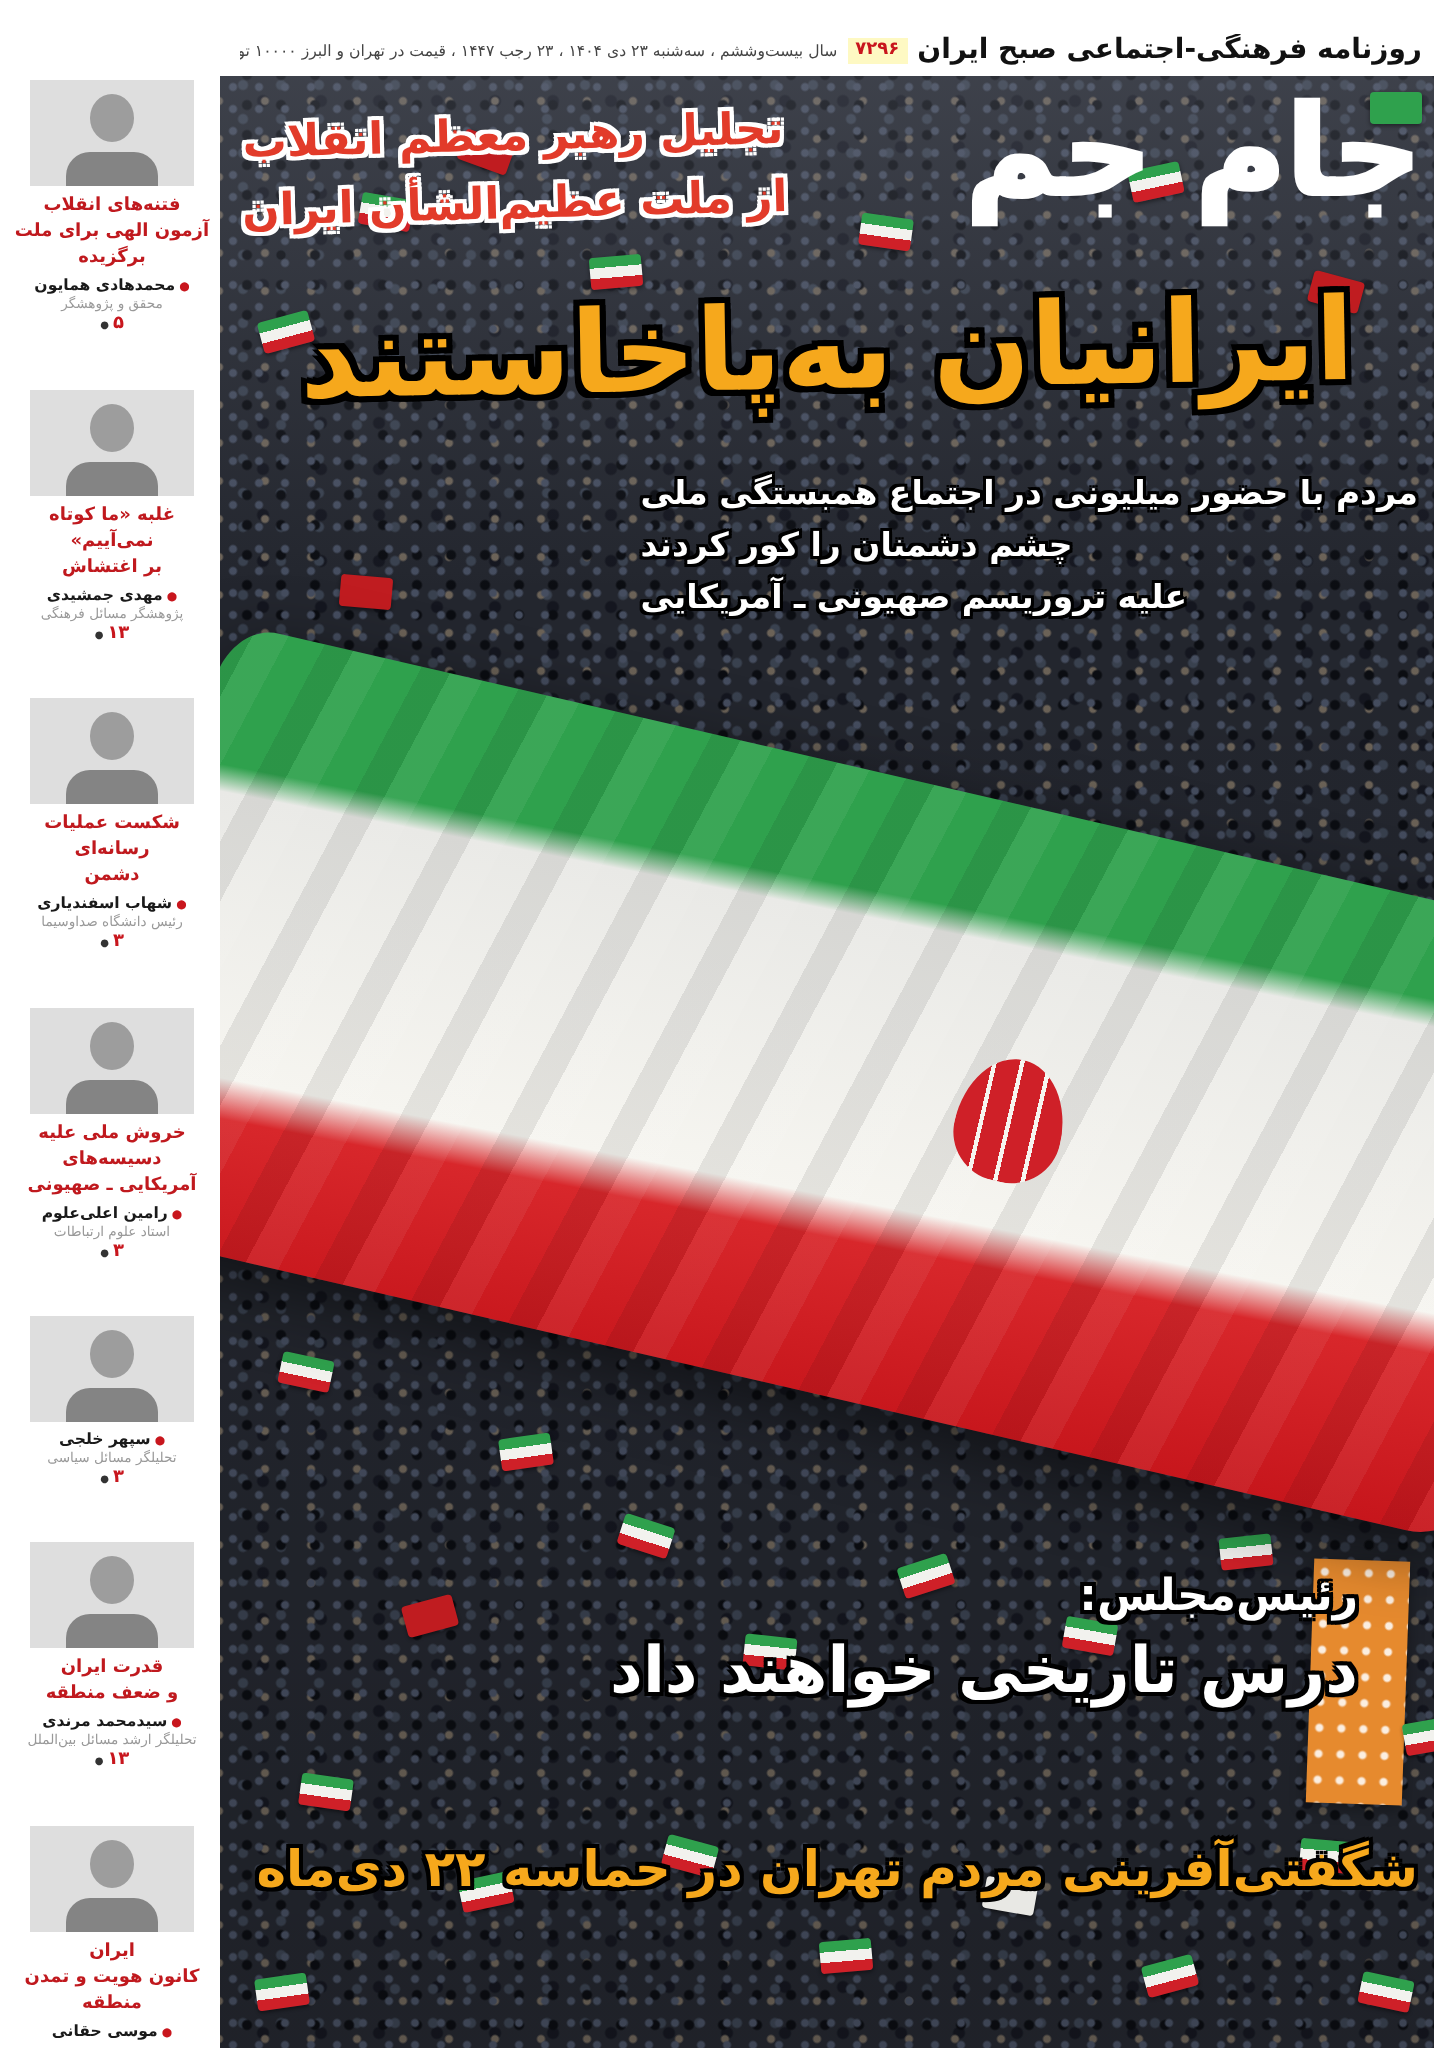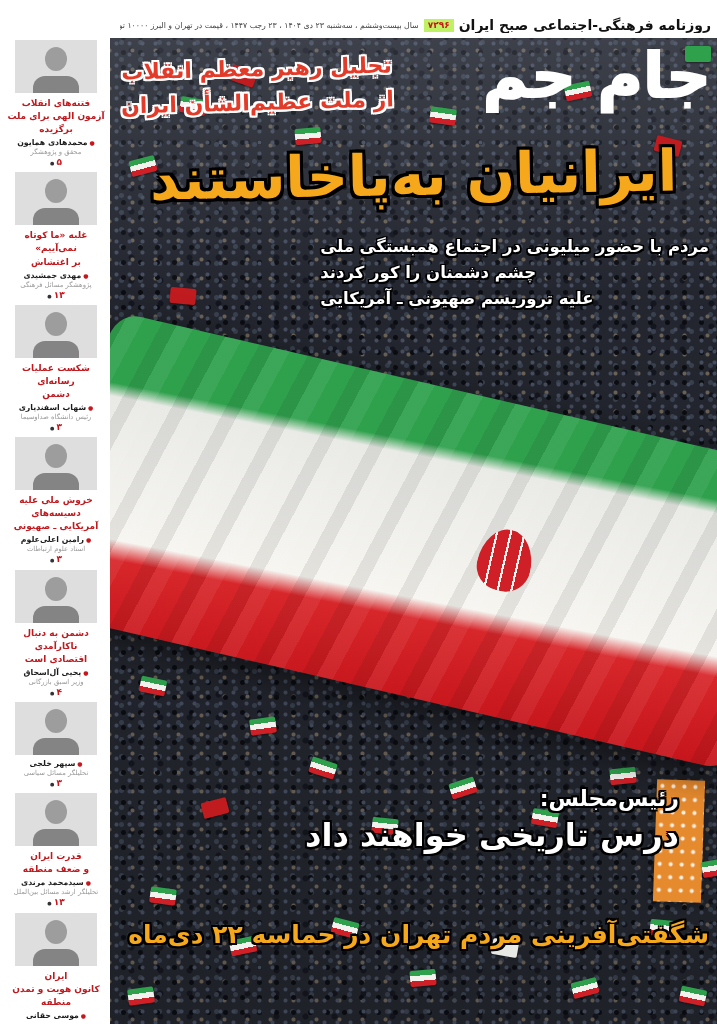--- a/index.html
+++ b/index.html
@@ -3,21 +3,21 @@
 <meta charset="utf-8">
 <style>
   html,body{margin:0;padding:0;background:#ffffff;}
   body{width:717px;height:1024px;overflow:hidden;font-family:"DejaVu Sans",sans-serif;}
   .page{position:relative;width:717px;height:1024px;background:#fff;overflow:hidden;direction:rtl;}
 
   
   .topbar{position:absolute;top:17px;right:6px;left:120px;height:16px;display:flex;direction:rtl;
           align-items:center;justify-content:flex-start;gap:5px;white-space:nowrap;overflow:hidden;}
   .paper-type{font-size:14px;font-weight:bold;color:#111;}
-  .issue-badge{background:#bef264;color:#c8161d;font-weight:bold;font-size:9px;padding:0 4px;line-height:13px;}
+  .issue-badge{background:#fef9c3;color:#c8161d;font-weight:bold;font-size:9px;padding:0 4px;line-height:13px;}
   .meta{font-size:7.8px;color:#444;}
 
   
   .sidebar{position:absolute;top:40px;left:6px;width:100px;height:980px;display:flex;
            flex-direction:column;justify-content:space-between;}
   .side-item{text-align:center;}
   .portrait{width:82px;height:53px;margin:0 auto 4px auto;background:#dedede;position:relative;overflow:hidden;}
   .portrait::before{content:"";position:absolute;top:7px;left:50%;transform:translateX(-50%);
                     width:22px;height:24px;border-radius:50%;background:#9d9d9d;}
   .portrait::after{content:"";position:absolute;bottom:-3px;left:50%;transform:translateX(-50%);
@@ -137,30 +137,20 @@
       <div class="portrait"></div>
       <div class="s-title">
         <div>خروش ملی علیه دسیسه‌های</div>
         <div>آمریکایی ـ صهیونی</div>
       </div>
       <div class="s-name">رامین اعلی‌علوم</div>
       <div class="s-role">استاد علوم ارتباطات</div>
       <div class="s-page">۳</div>
     </div>
 
-    <div class="side-item">
-      <div class="portrait"></div>
-      <div class="s-title">
-        <div>دشمن به دنبال ناکارآمدی</div>
-        <div>اقتصادی است</div>
-      </div>
-      <div class="s-name">یحیی آل‌اسحاق</div>
-      <div class="s-role">وزیر اسبق بازرگانی</div>
-      <div class="s-page">۴</div>
-    </div>
 
     <div class="side-item">
       <div class="portrait"></div>
       <div class="s-name">سپهر خلجی</div>
       <div class="s-role">تحلیلگر مسائل سیاسی</div>
       <div class="s-page">۳</div>
     </div>
 
     <div class="side-item">
       <div class="portrait"></div>

